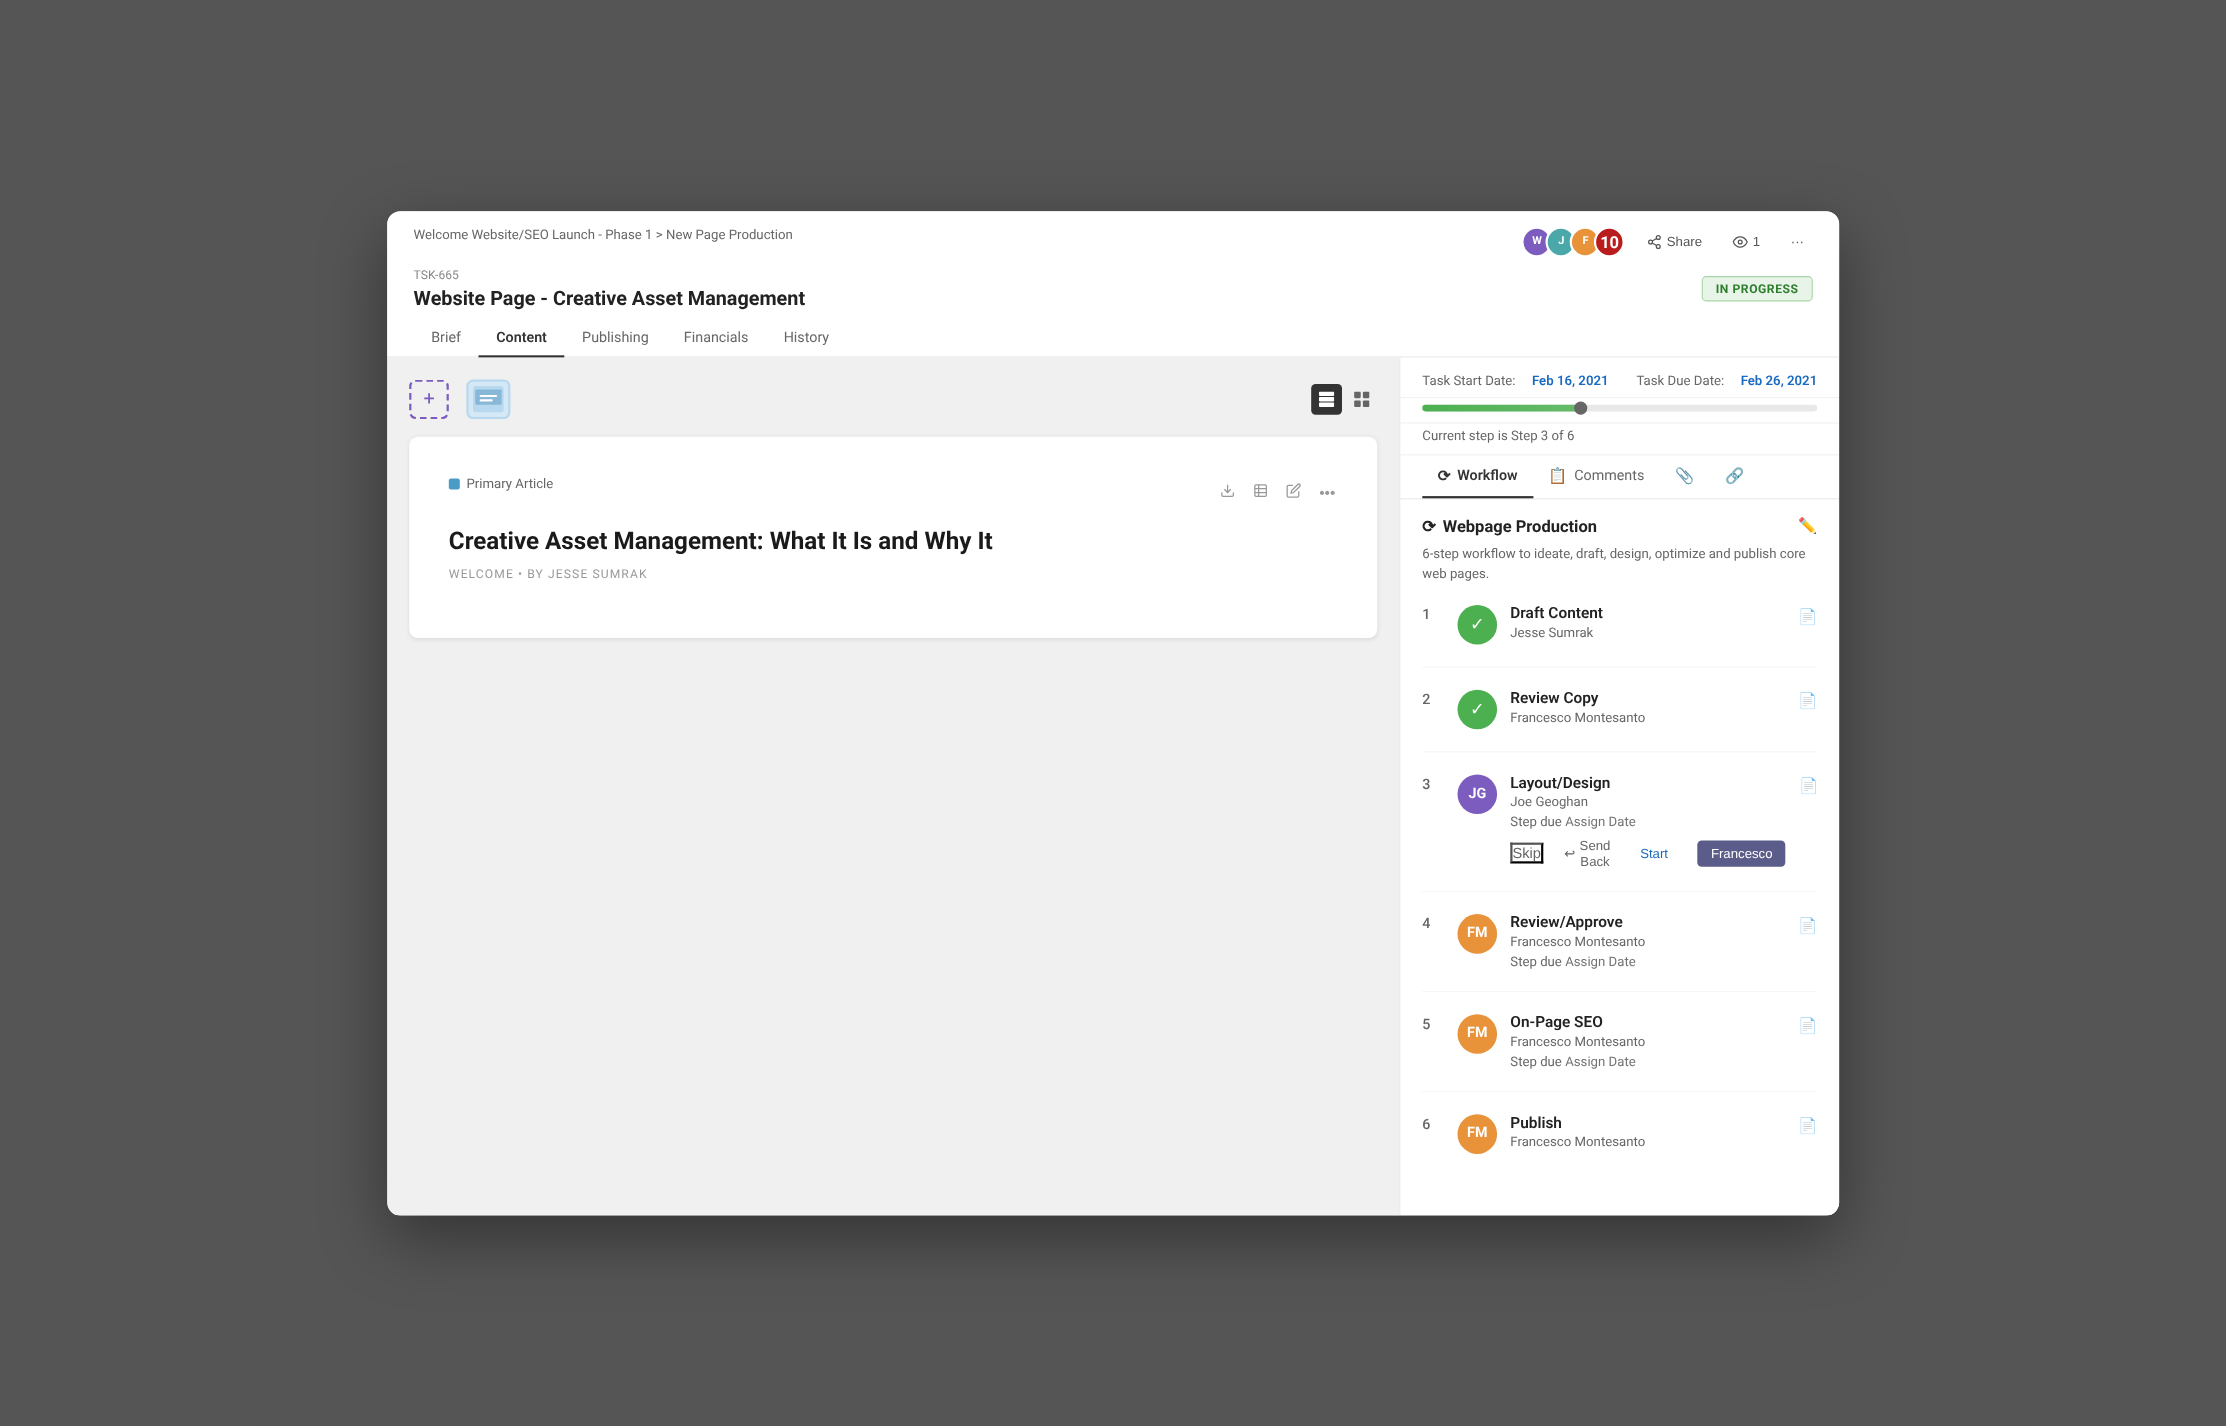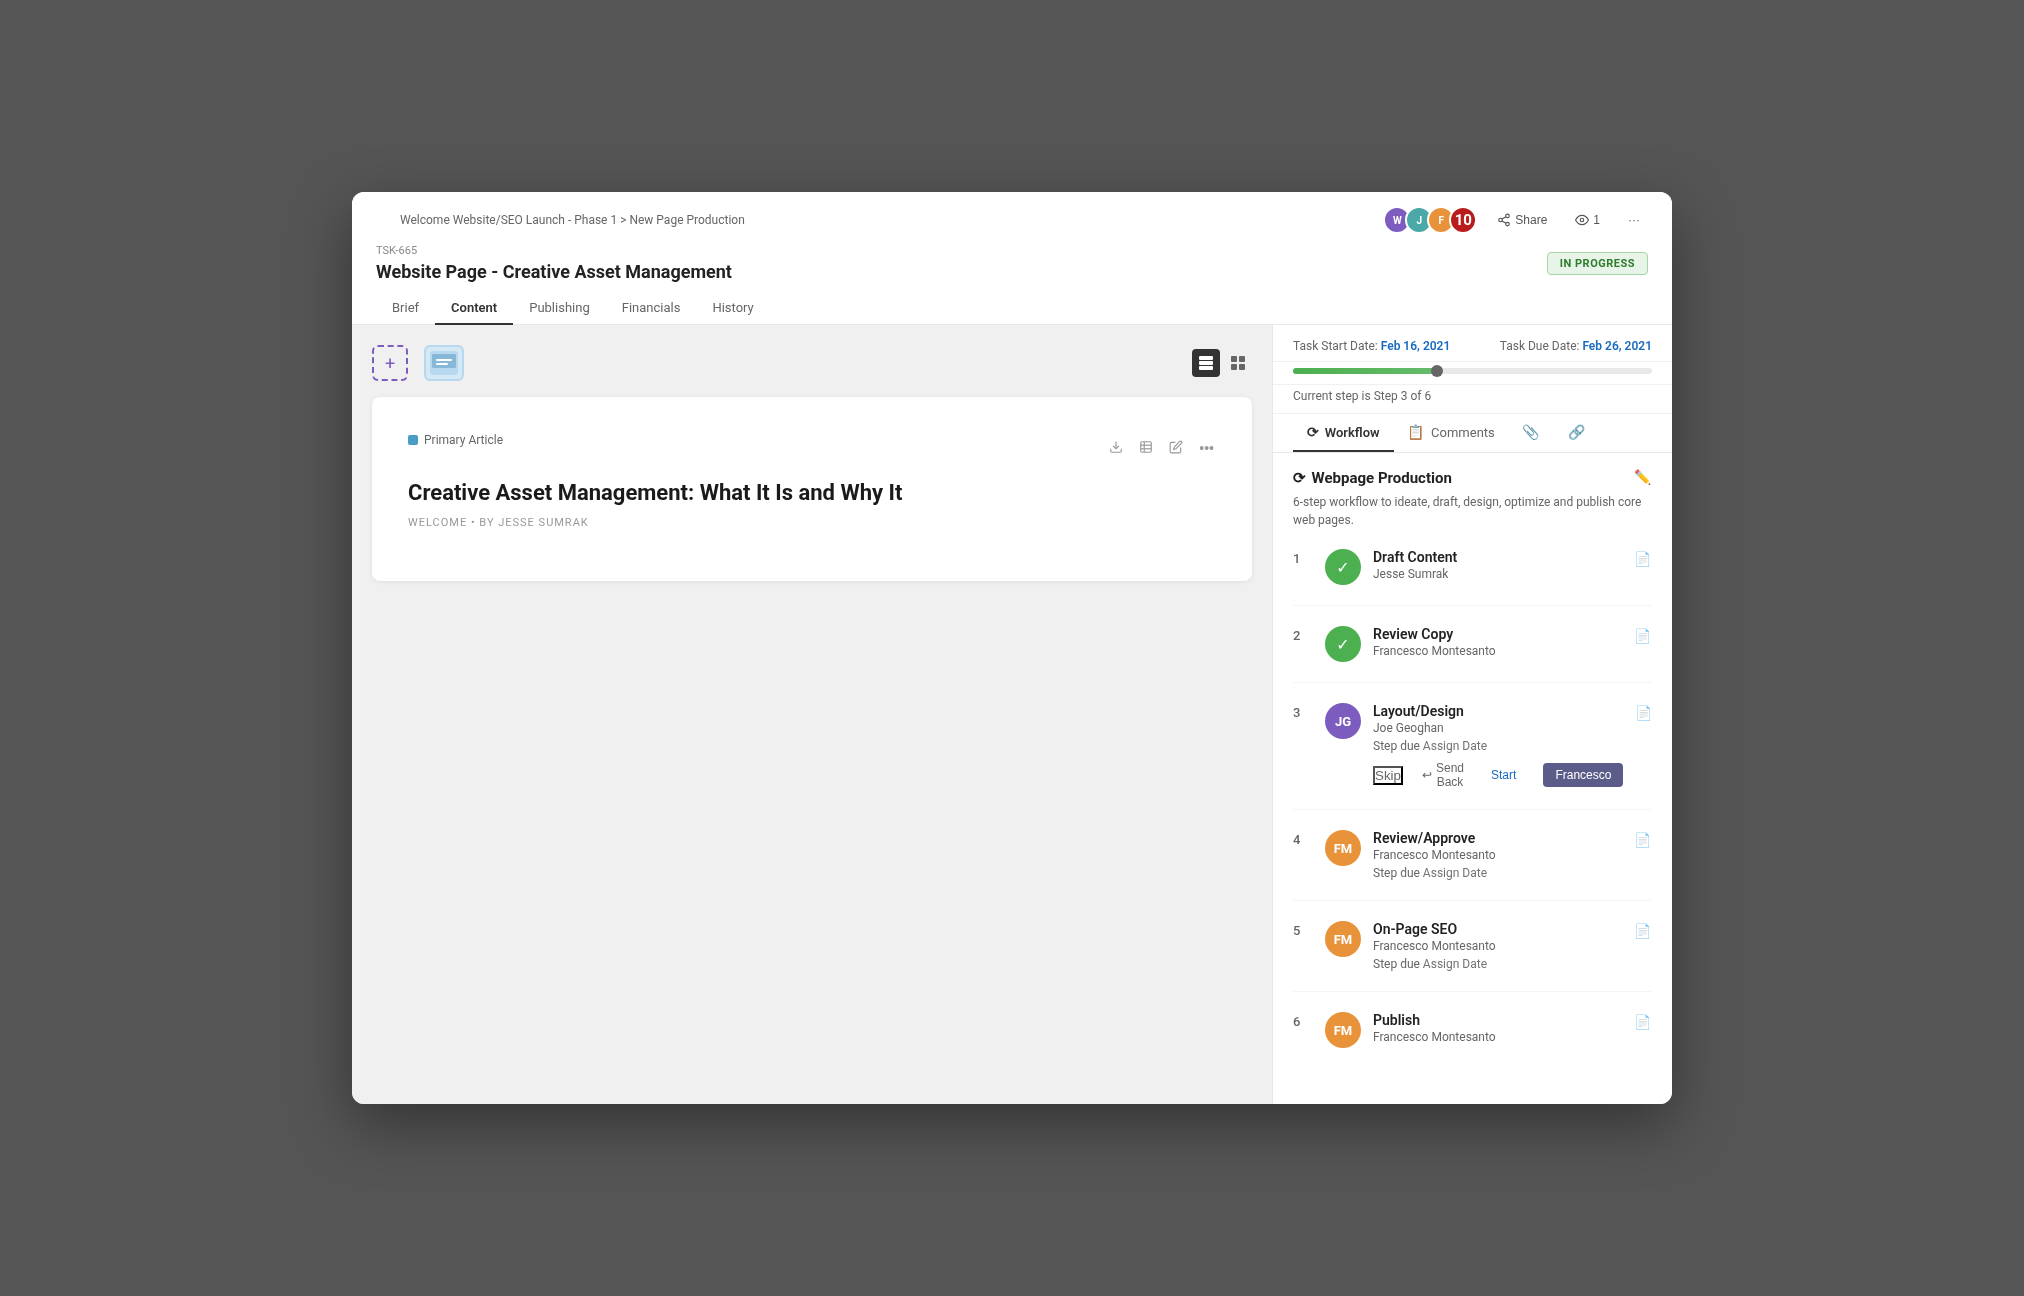--- a/index.html
+++ b/index.html
@@ -21,24 +21,22 @@
       display: flex;
       flex-direction: column;
     }
     .breadcrumb-bar {
       background: #fff;
       padding: 14px 24px 0 24px;
       border-bottom: 1px solid #e8e8e8;
     }
     .breadcrumb-row {
       display: flex;
-      align-items: center;
       justify-content: space-between;
       margin-bottom: 10px;
-      margin-left: 24px;
     }
     .breadcrumb-text {
       font-size: 12px;
       color: #666;
     }
     .breadcrumb-actions {
       display: flex;
       align-items: center;
       gap: 12px;
     }
@@ -233,21 +231,21 @@
       flex-direction: column;
     }
     .dates-row {
       display: flex;
       justify-content: space-between;
       padding: 14px 20px 8px;
       font-size: 12px;
       color: #666;
       border-bottom: 1px solid #f0f0f0;
     }
-    .date-value { color: #1a6bbf; font-weight: 600; }
+    .date-value { color: #1a6bbf; font-weight: 600; margin-left: 12px; }
     .progress-bar-container {
       padding: 6px 20px 10px;
       border-bottom: 1px solid #f0f0f0;
     }
     .progress-bar {
       height: 6px;
       background: #e8e8e8;
       border-radius: 3px;
       overflow: visible;
       position: relative;

